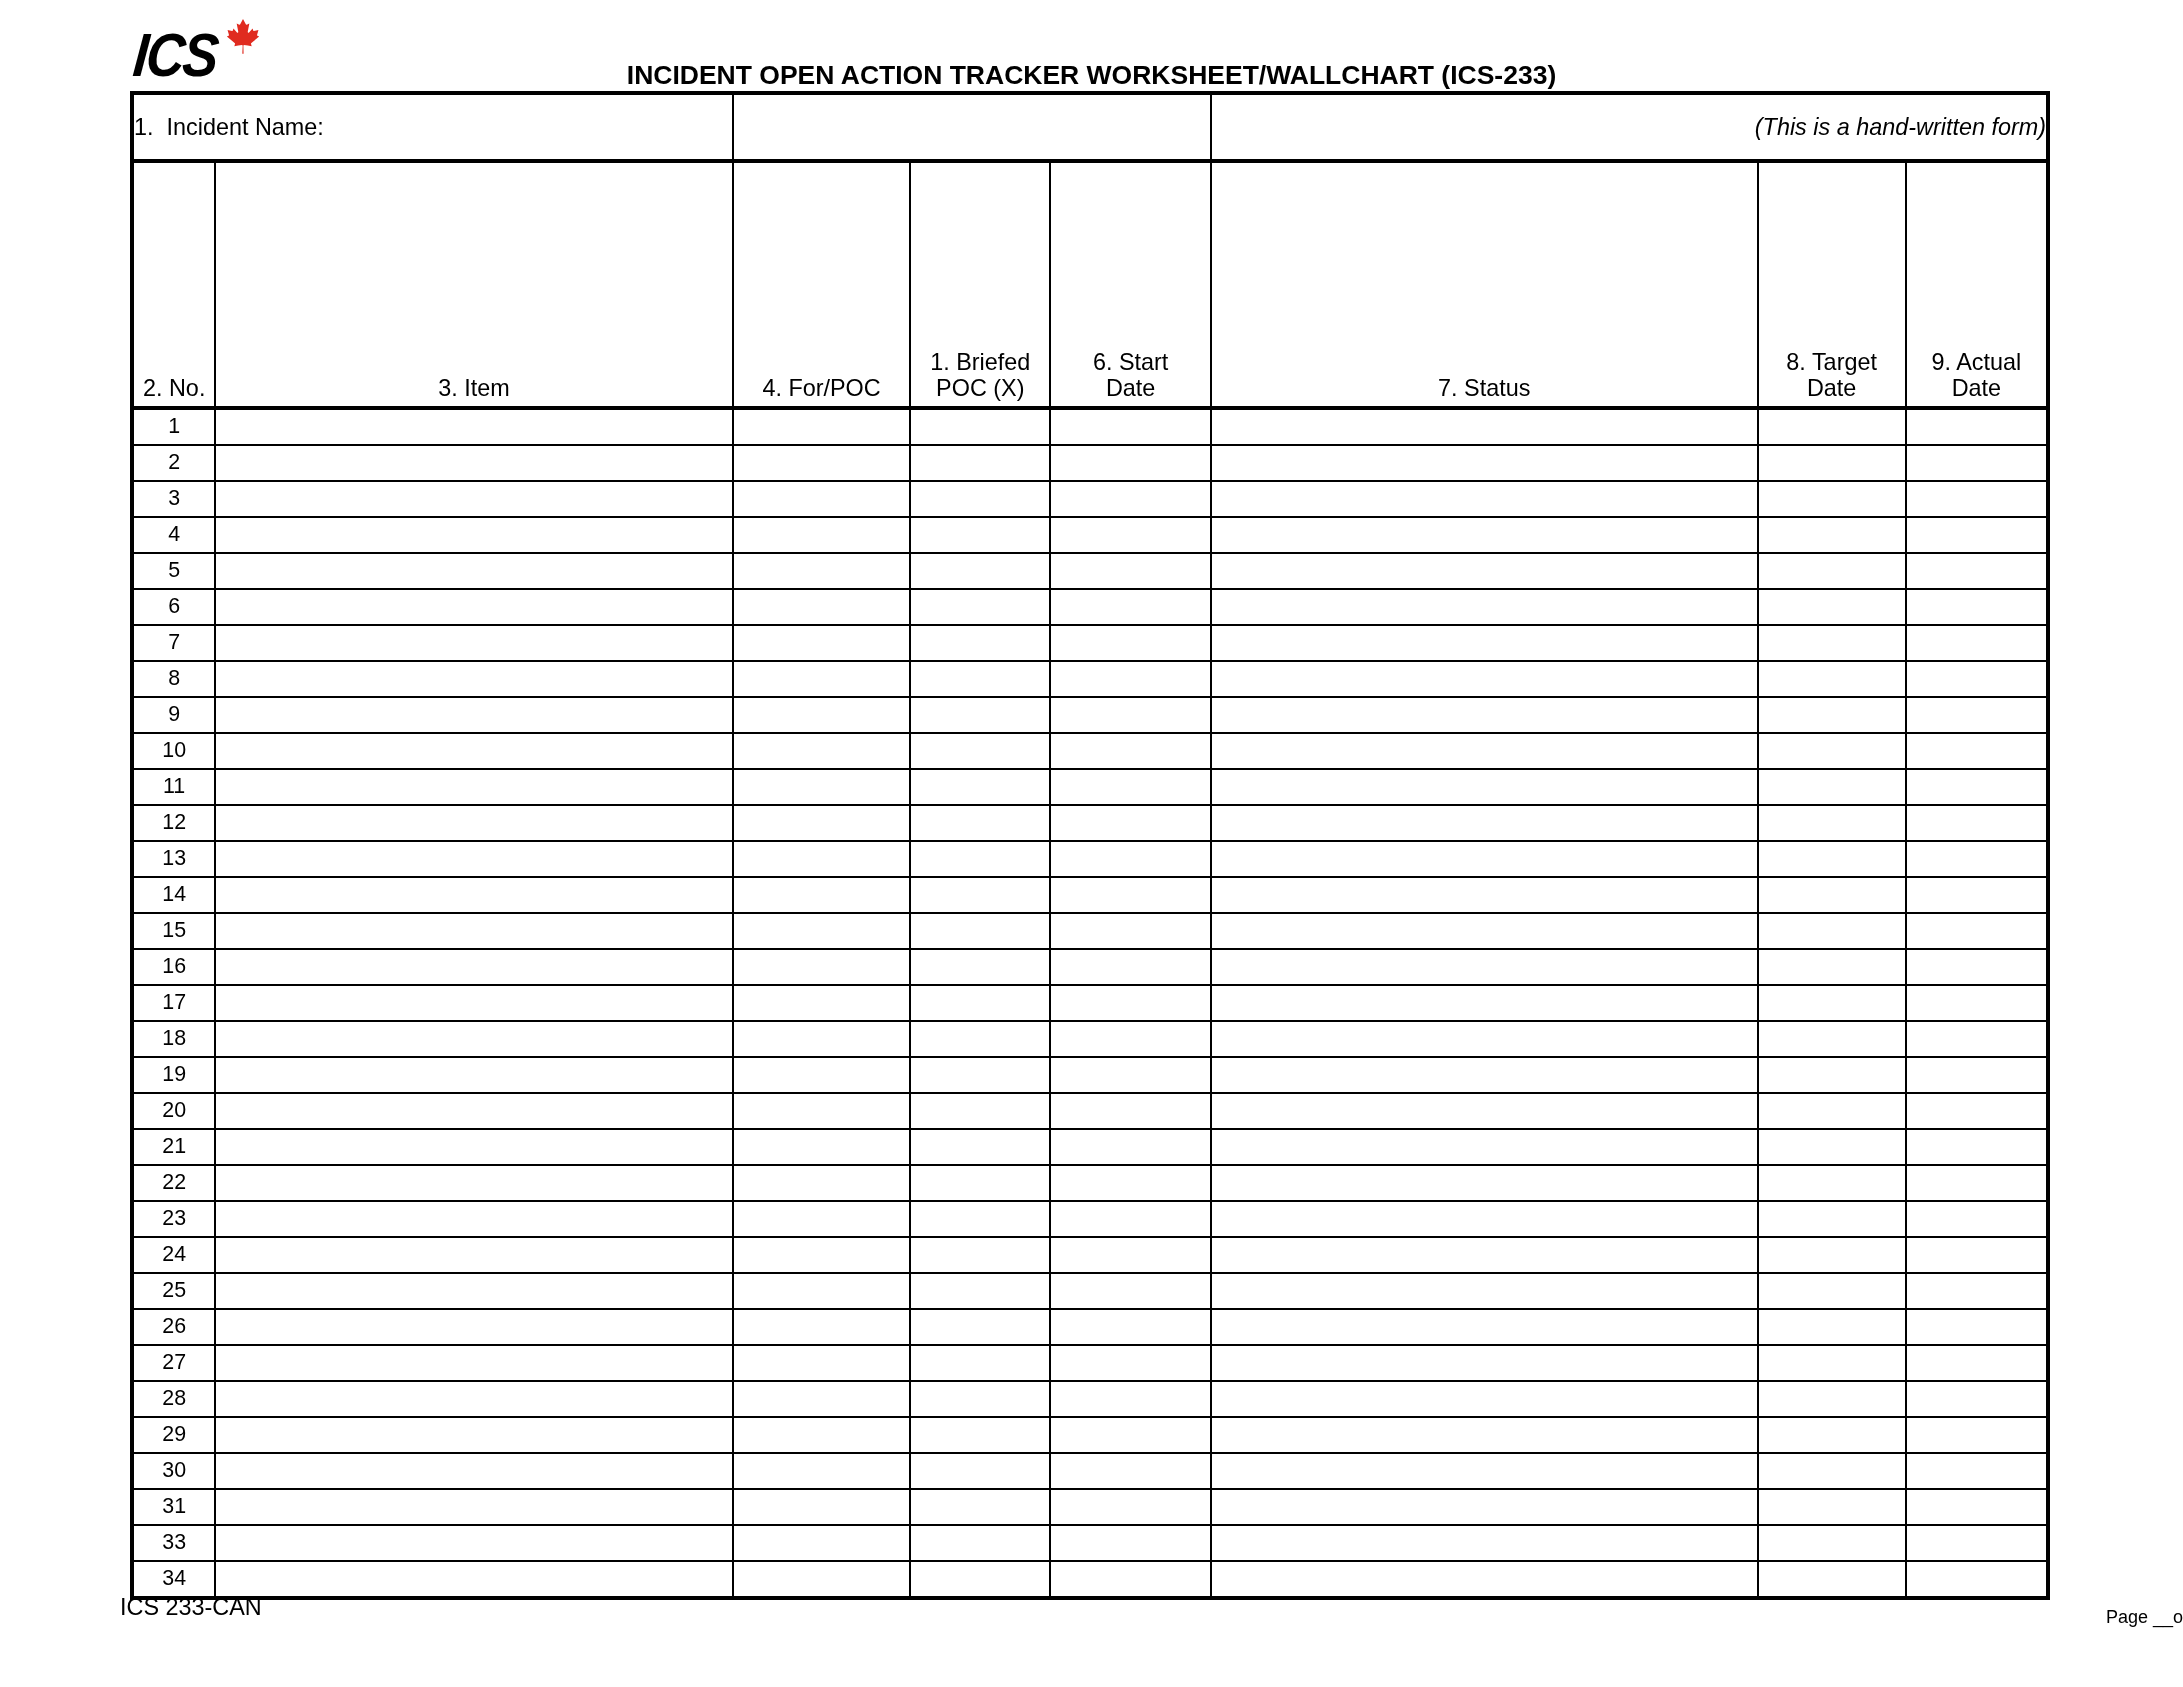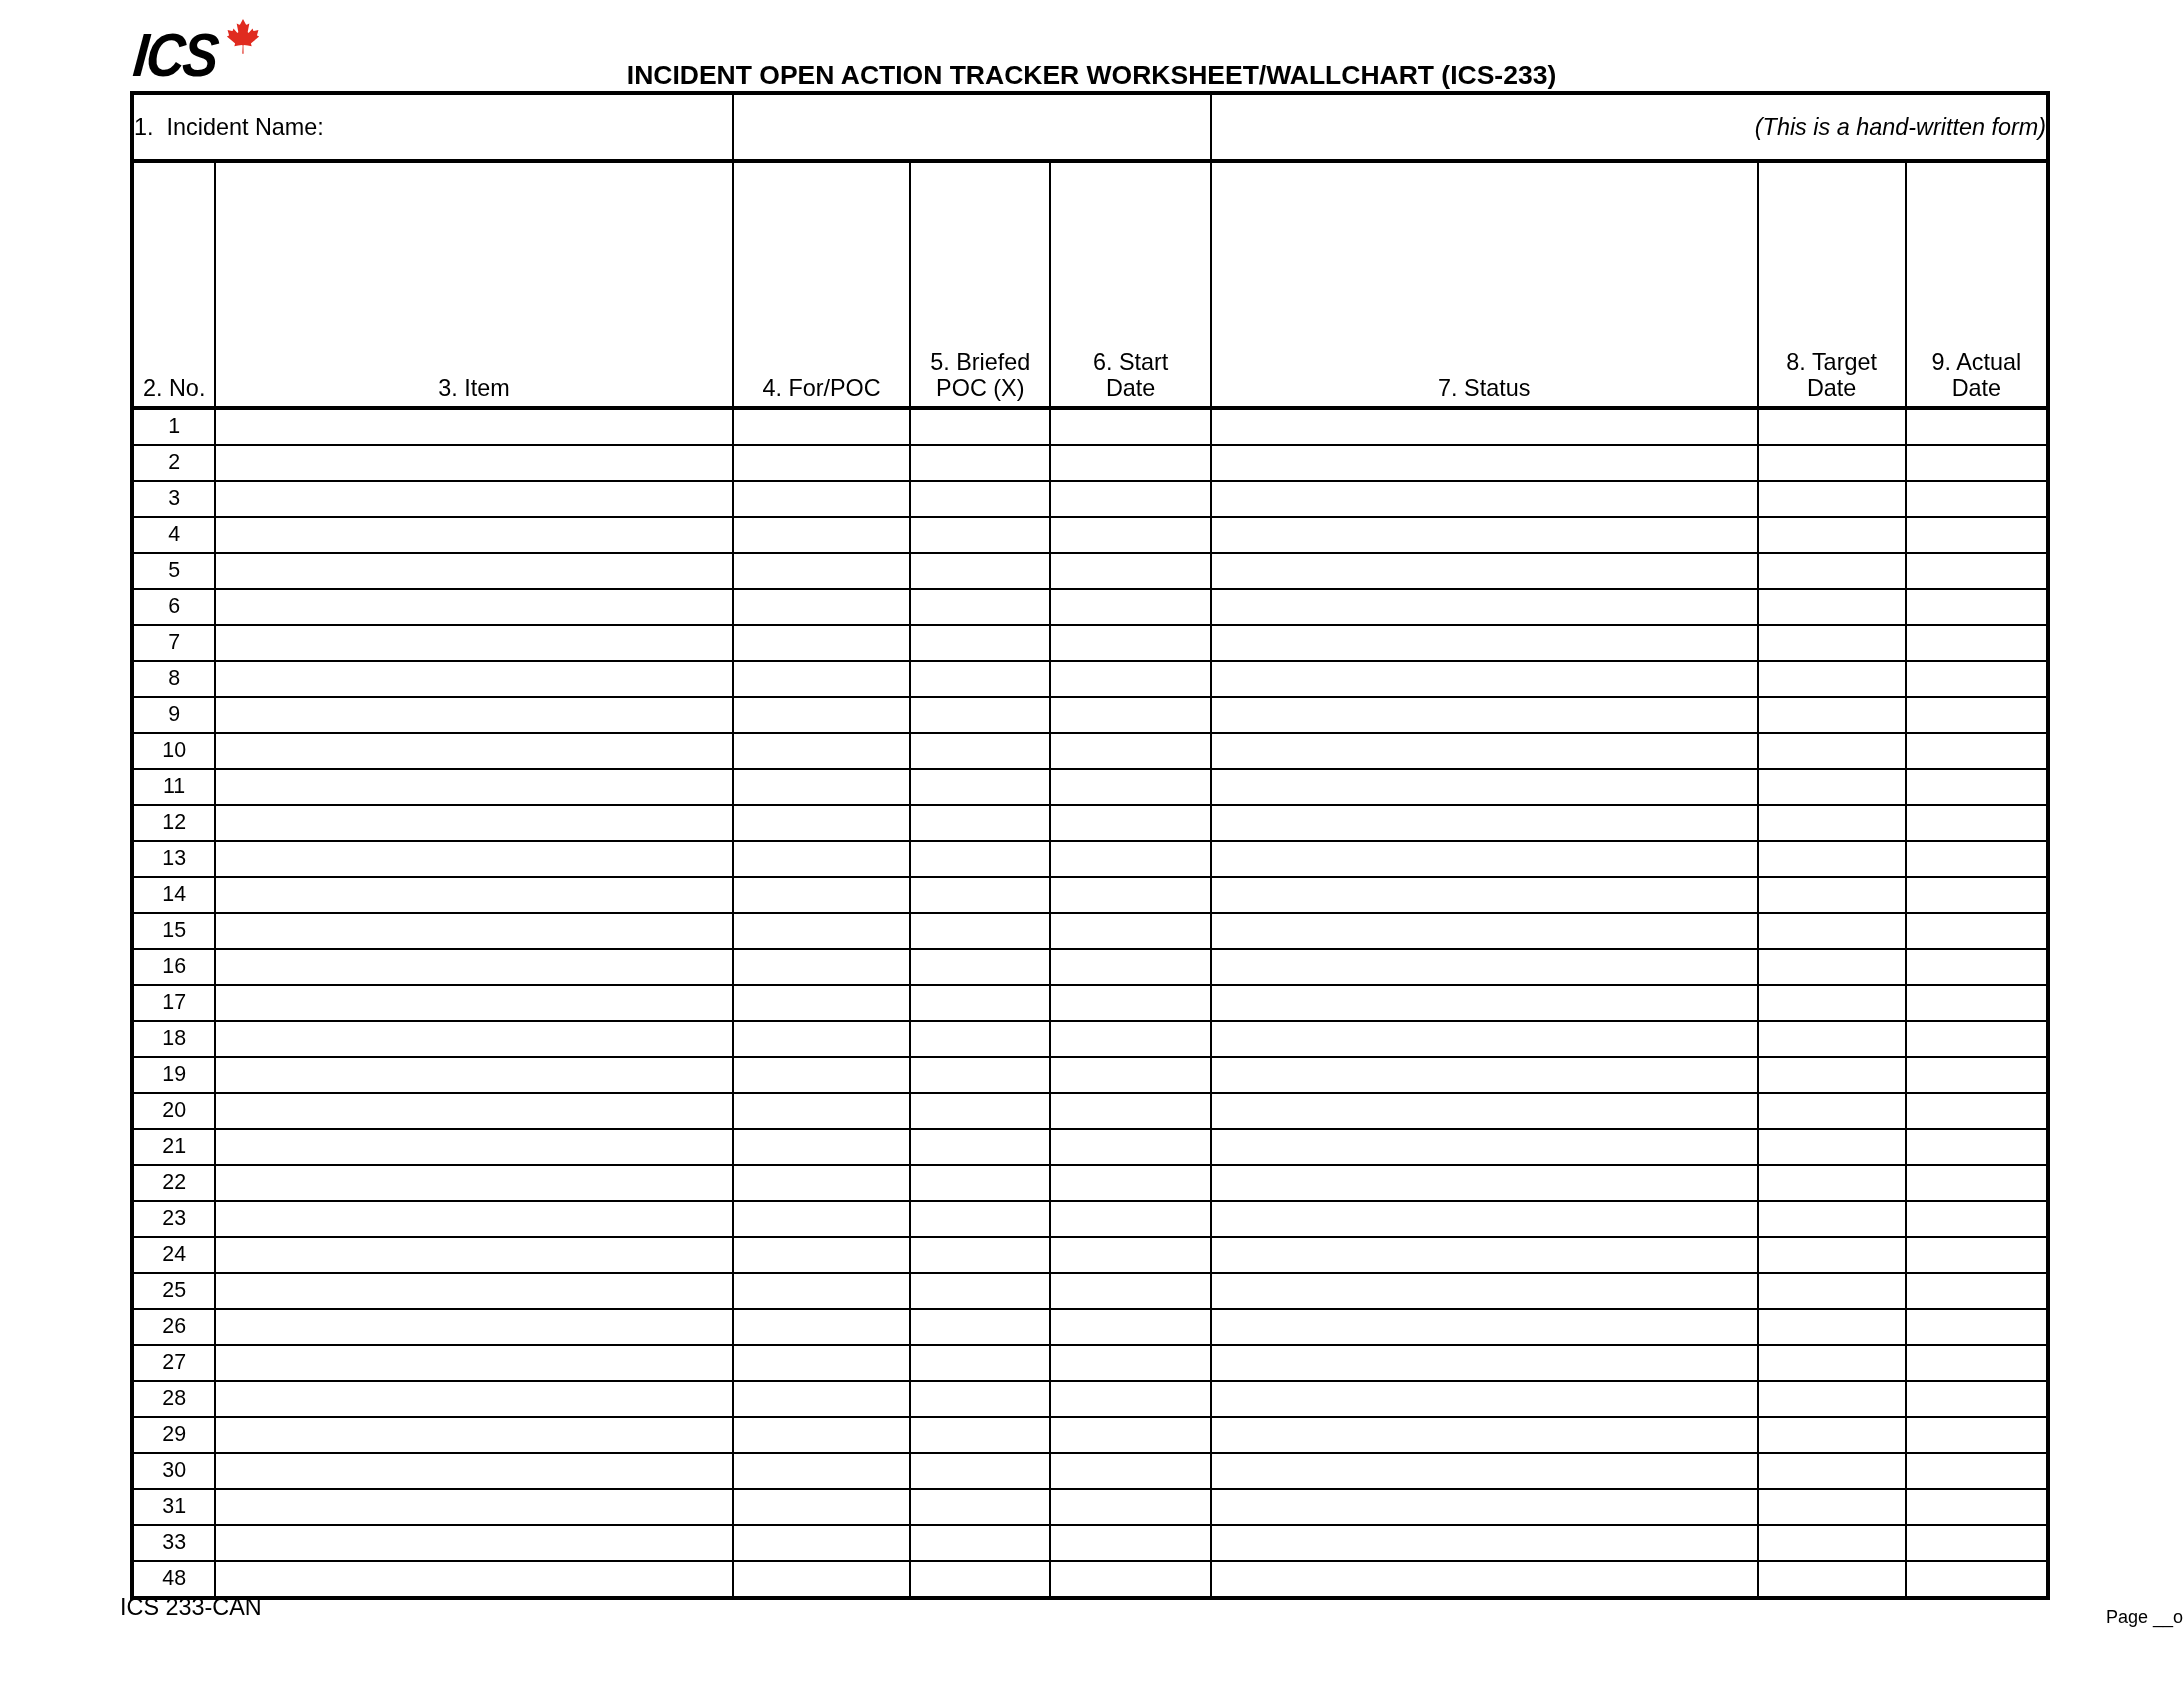--- a/index.html
+++ b/index.html
@@ -102,21 +102,21 @@
     <tbody>
       <tr class="incident-row">
         <td colspan="2" class="incident-cell">1.&nbsp; Incident Name:</td>
         <td colspan="3" class="mid-cell"></td>
         <td colspan="3" class="note-cell">(This is a hand-written form)</td>
       </tr>
       <tr class="colhead-row" id="colhead-row">
           <td>2. No.</td>
           <td>3. Item</td>
           <td>4. For/POC</td>
-          <td>5. Briefed
+          <td>1. Briefed
 POC (X)</td>
           <td>6. Start
 Date</td>
           <td>7. Status</td>
           <td>8. Target
 Date</td>
           <td>9. Actual
 Date</td>
         </tr>
     </tbody>
@@ -435,21 +435,21 @@
           <td class="num-cell">33</td>
           <td class="entry-cell"></td>
           <td class="entry-cell"></td>
           <td class="entry-cell"></td>
           <td class="entry-cell"></td>
           <td class="entry-cell"></td>
           <td class="entry-cell"></td>
           <td class="entry-cell"></td>
         </tr>
         <tr class="data-row">
-          <td class="num-cell">48</td>
+          <td class="num-cell">34</td>
           <td class="entry-cell"></td>
           <td class="entry-cell"></td>
           <td class="entry-cell"></td>
           <td class="entry-cell"></td>
           <td class="entry-cell"></td>
           <td class="entry-cell"></td>
           <td class="entry-cell"></td>
         </tr>
       </tbody>
   </table>

